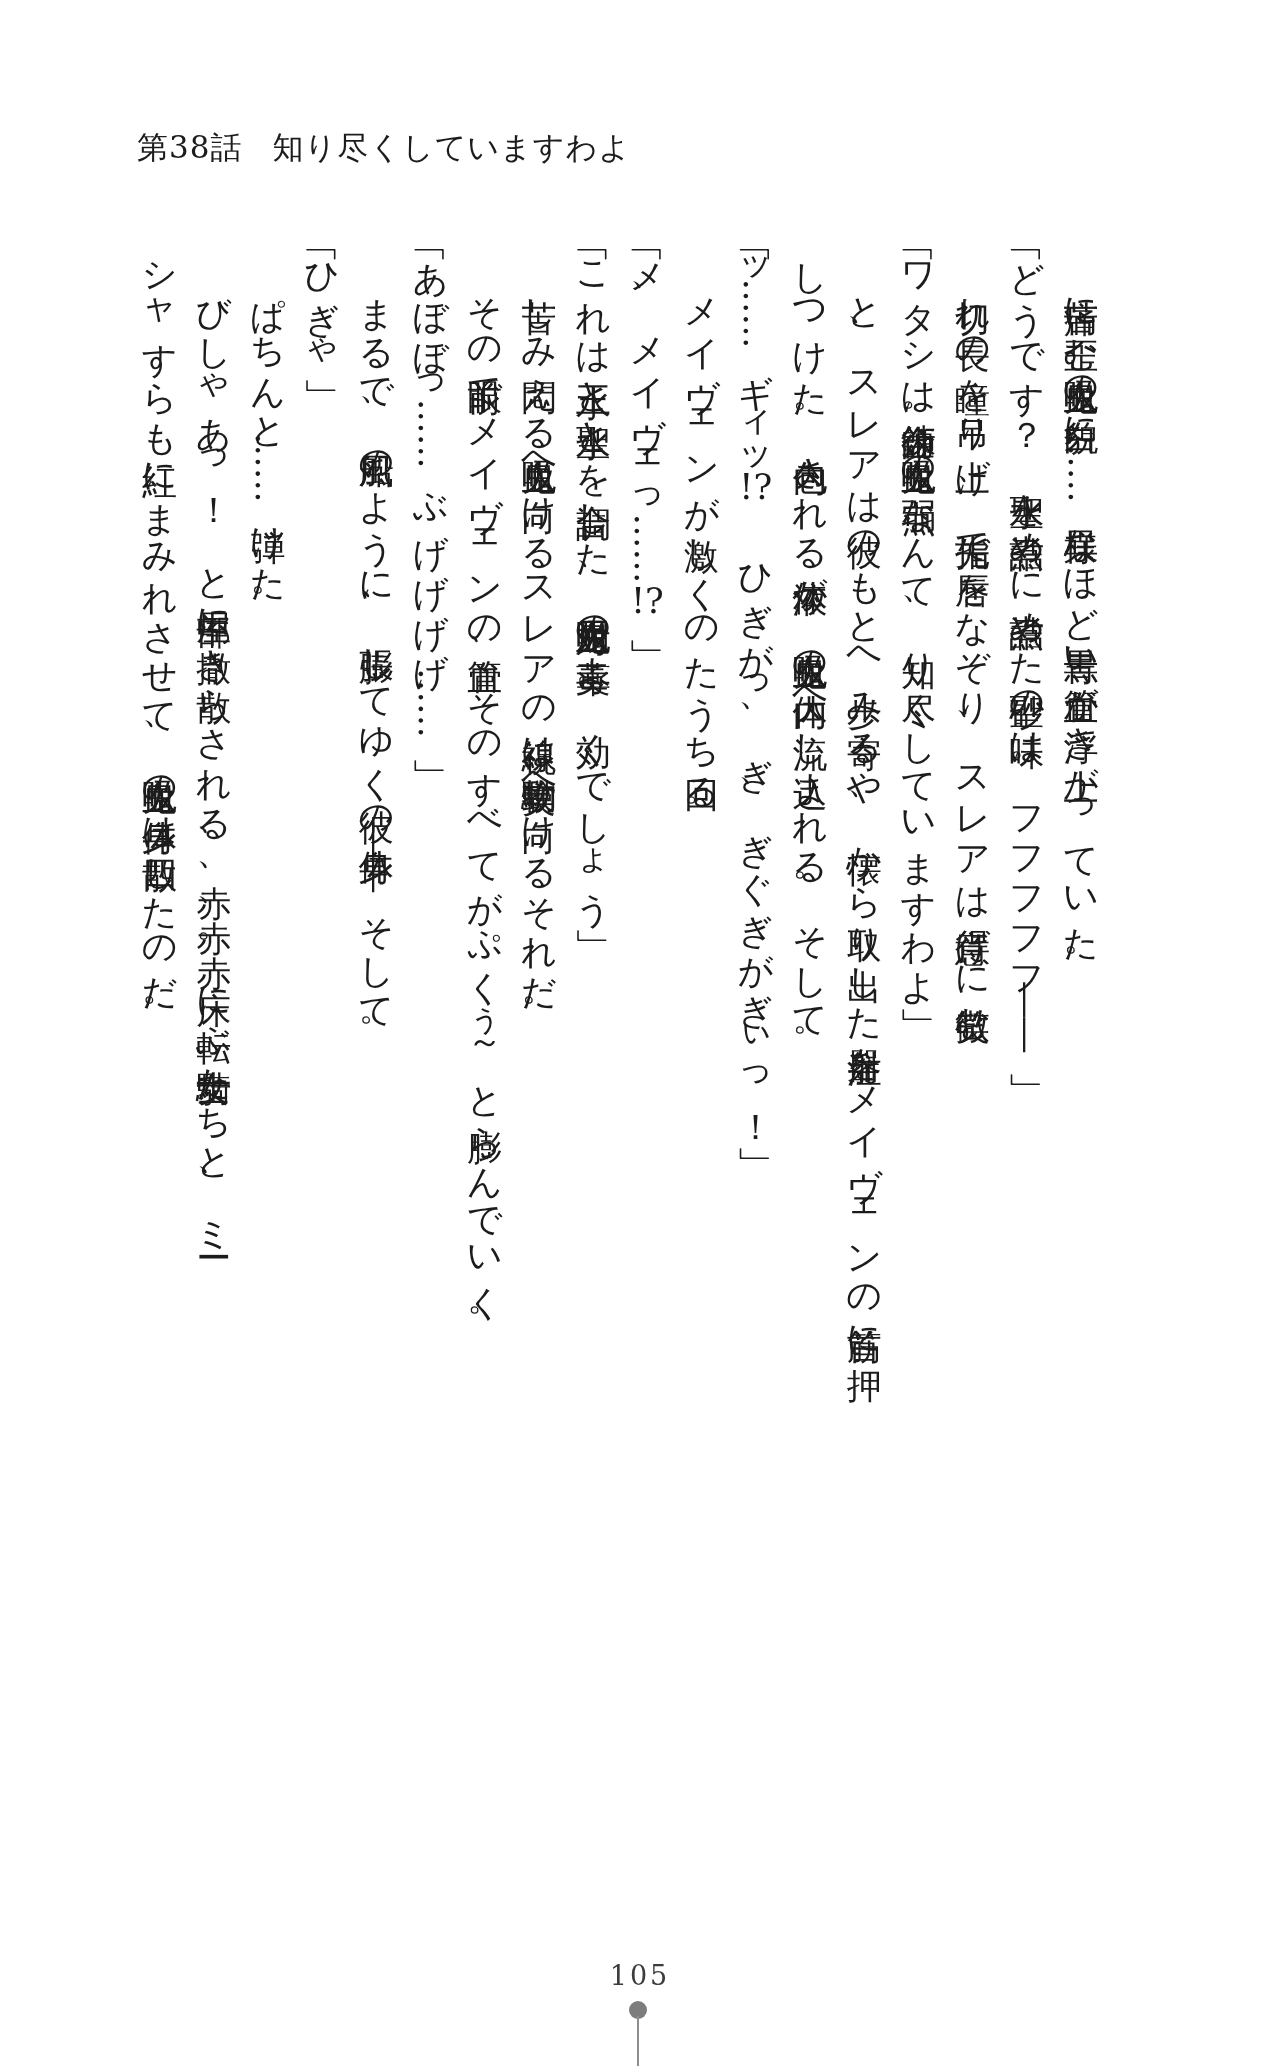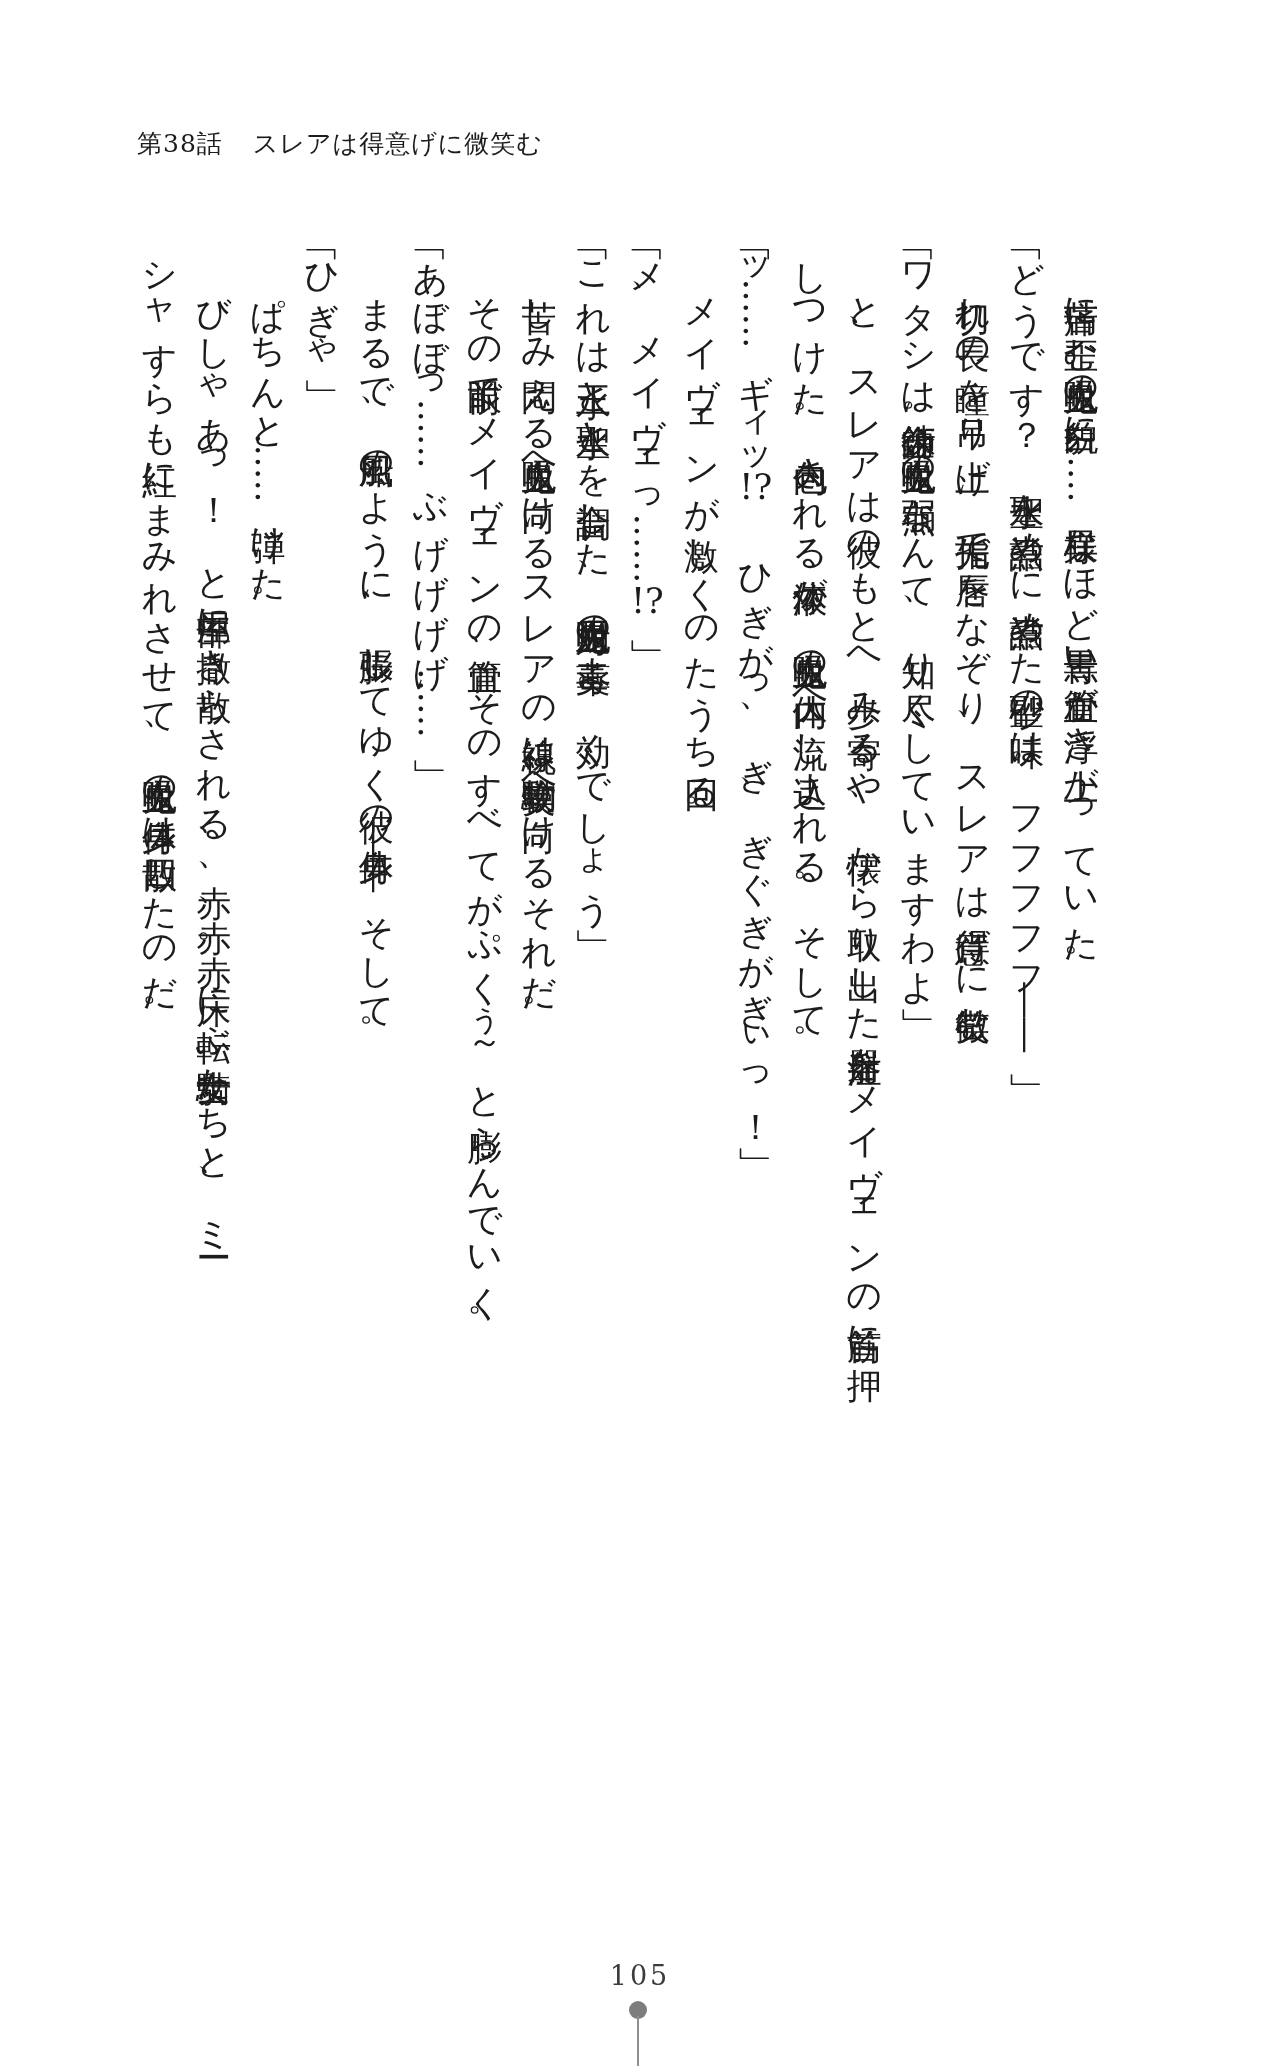--- a/index.html
+++ b/index.html
@@ -15,21 +15,21 @@
     overflow: hidden;
     font-family: "DejaVu Serif", "Liberation Serif", serif;
     color: #1c1c1c;
   }
 
   
   .chapter-header {
     position: absolute;
     left: 137px;
     top: 127px;
-    font-size: 25px;
+    font-size: 31px;
     letter-spacing: 1px;
     white-space: nowrap;
     display: flex;
   }
   .chapter-header .gap { display: inline-block; width: 30px; }
 
   
   .text-block {
     position: absolute;
     top: 238px;
@@ -84,21 +84,21 @@
   }
 </style>
 </head>
 <body>
 
 <div class="page">
 
   <div class="chapter-header">
     <span>第38話</span>
     <span class="gap"></span>
-    <span>スレアは得意げに微笑む</span>
+    <span>知り尽くしていますわよ</span>
   </div>
 
   <div class="text-block">
       <div class="tcol indent"><span>苦痛に歪む吸血鬼の白貌に……異様なほど青黒い血管が浮き上がっていた。</span></div>
       <div class="tcol"><span>「どうです？　聖水を煮詰めに煮詰めた聖砂の味は。フフフフフ――」</span></div>
       <div class="tcol indent"><span>切れ長の瞳を吊り上げ、指先で唇をなぞり、スレアは得意げに微笑む。</span></div>
       <div class="tcol"><span>「ワタシは錬金術師。吸血鬼の弱点なんて、知り尽くしていますわよ」</span></div>
       <div class="tcol indent"><span>と、スレアは彼のもとへ歩み寄るや、懐から取り出した注射器をメイヴェンの首筋に押</span></div>
       <div class="tcol"><span>しつけた。内包される液体が、吸血鬼の体内へ流し込まれる。そして。</span></div>
       <div class="tcol"><span>「ッ……ギィッ</span><span class="tcy">!?</span><span>　ひぎがっ、ぎ、ぎぐぎがぎぃっ！」</span></div>

